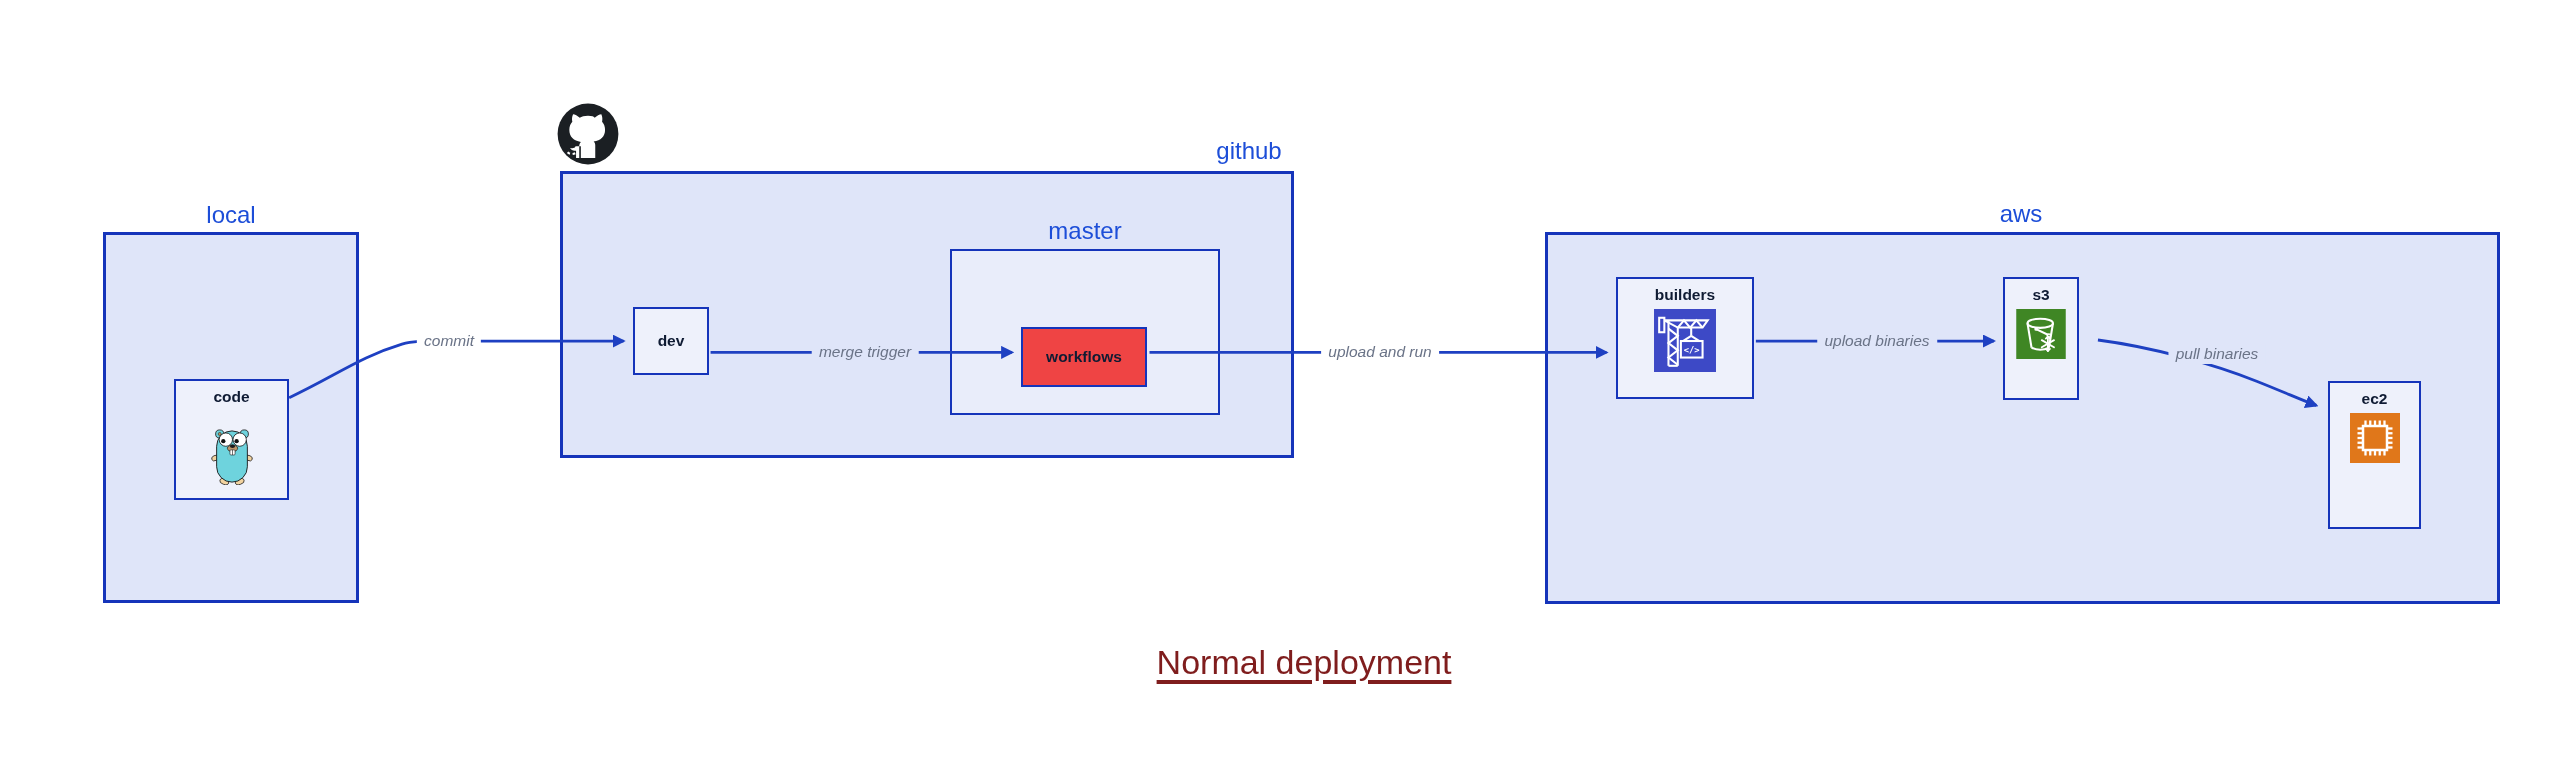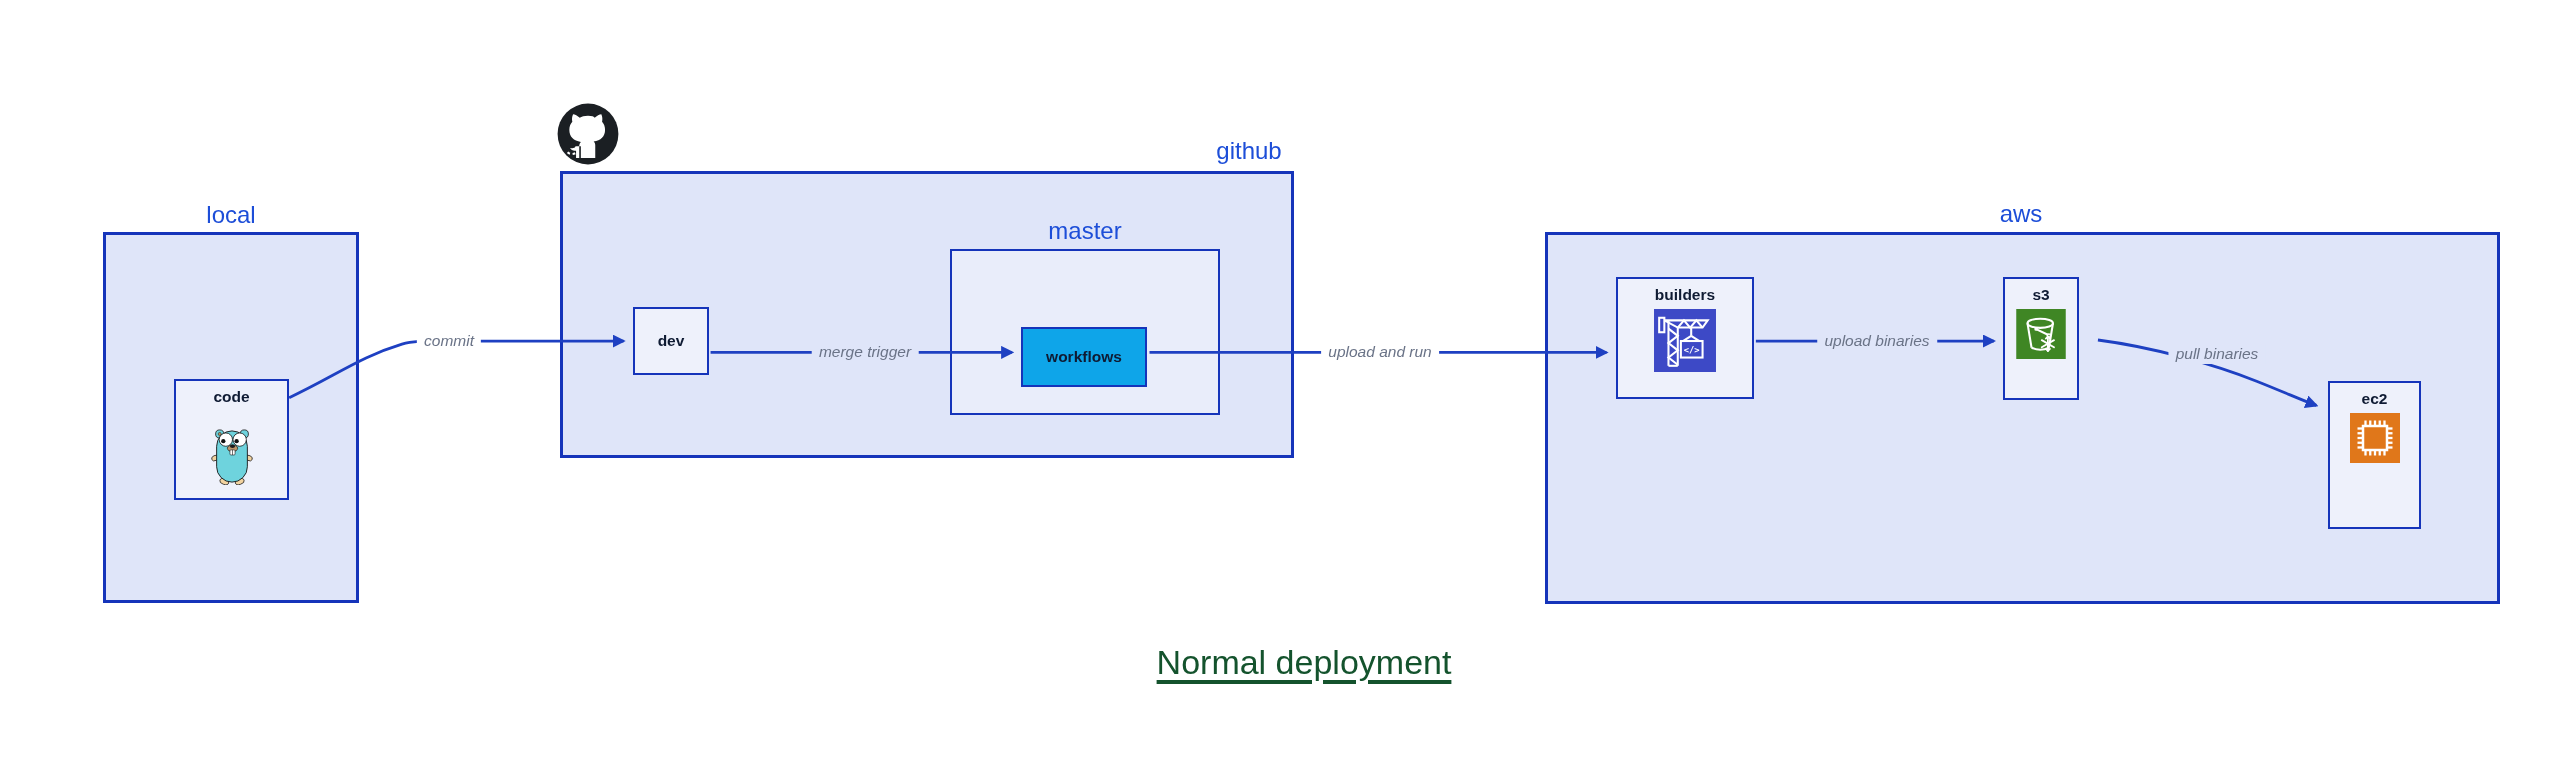--- a/index.html
+++ b/index.html
@@ -17,40 +17,40 @@
     position:absolute;transform:translateX(-50%);
     font-size:24px;font-weight:500;color:#1d4ed8;white-space:nowrap;
   }
   
   .node-box{
     position:absolute;box-sizing:border-box;
     background:#eef1fb;border:2.6px solid #1534ba;
     display:flex;flex-direction:column;align-items:center;
     z-index:4;
   }
-  .node-box.light{background:#0ea5e9;}
+  .node-box.light{background:#ef4444;}
   .node-box.center{justify-content:center;}
   .node-label{
     font-size:15.5px;font-weight:bold;color:#0f1b33;white-space:nowrap;
   }
   .node-box .node-label.toprow{margin-top:7.2px;}
   .node-icon{margin-top:5.2px;}
   
   .edge-svg{position:absolute;left:0;top:0;z-index:5;}
   .edge-label{
     position:absolute;transform:translate(-50%,-50%);
     font-size:15.5px;font-style:italic;color:#6a7387;
     padding:1px 7.2px;white-space:nowrap;z-index:6;
   }
   .bg-white{background:#ffffff;}
   .bg-fill{background:#dfe5f9;}
   
   .diagram-title{
     position:absolute;transform:translateX(-50%);
-    font-size:34px;color:#14532d;white-space:nowrap;
+    font-size:34px;color:#7f1d1d;white-space:nowrap;
     text-decoration:underline;text-decoration-thickness:3.6px;text-underline-offset:6.2px;
   }
   
   .float-icon{position:absolute;z-index:7;line-height:0;}
 </style>
 </head>
 <body>
 
 <div class="stage">
 

